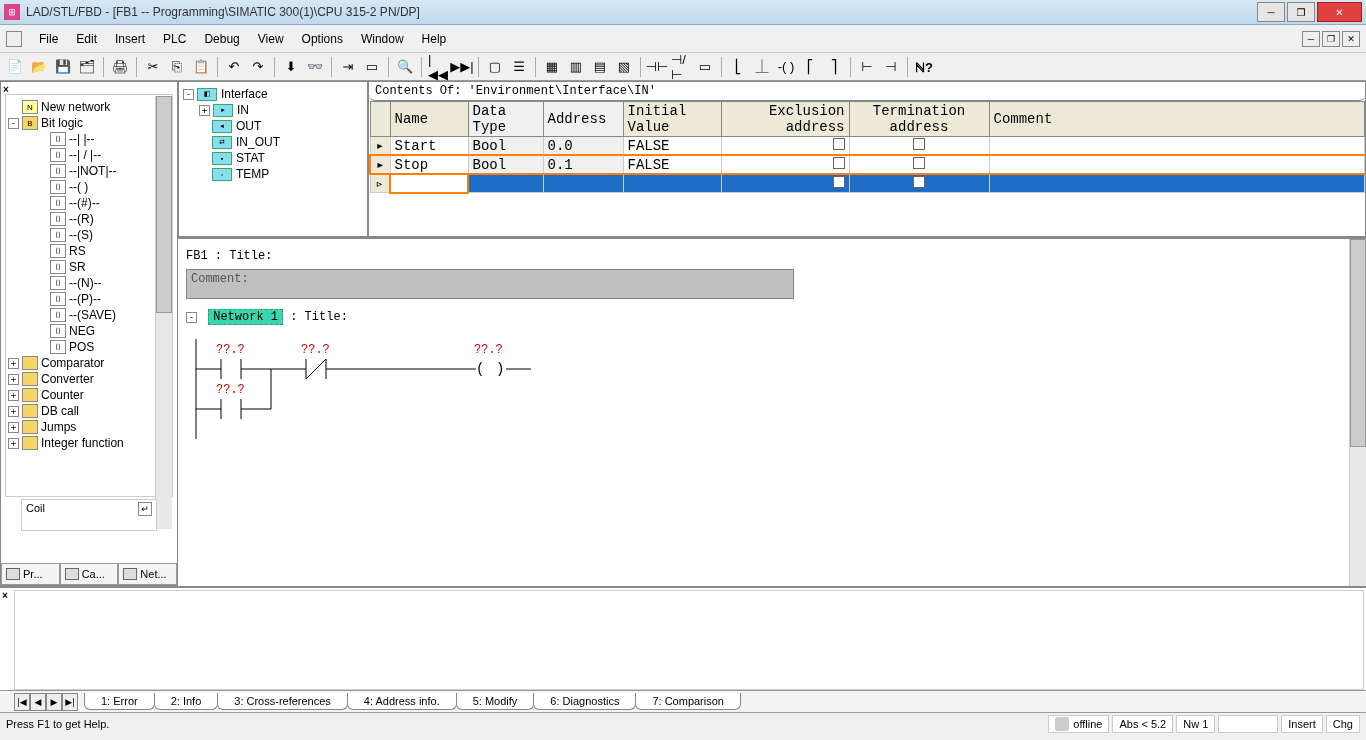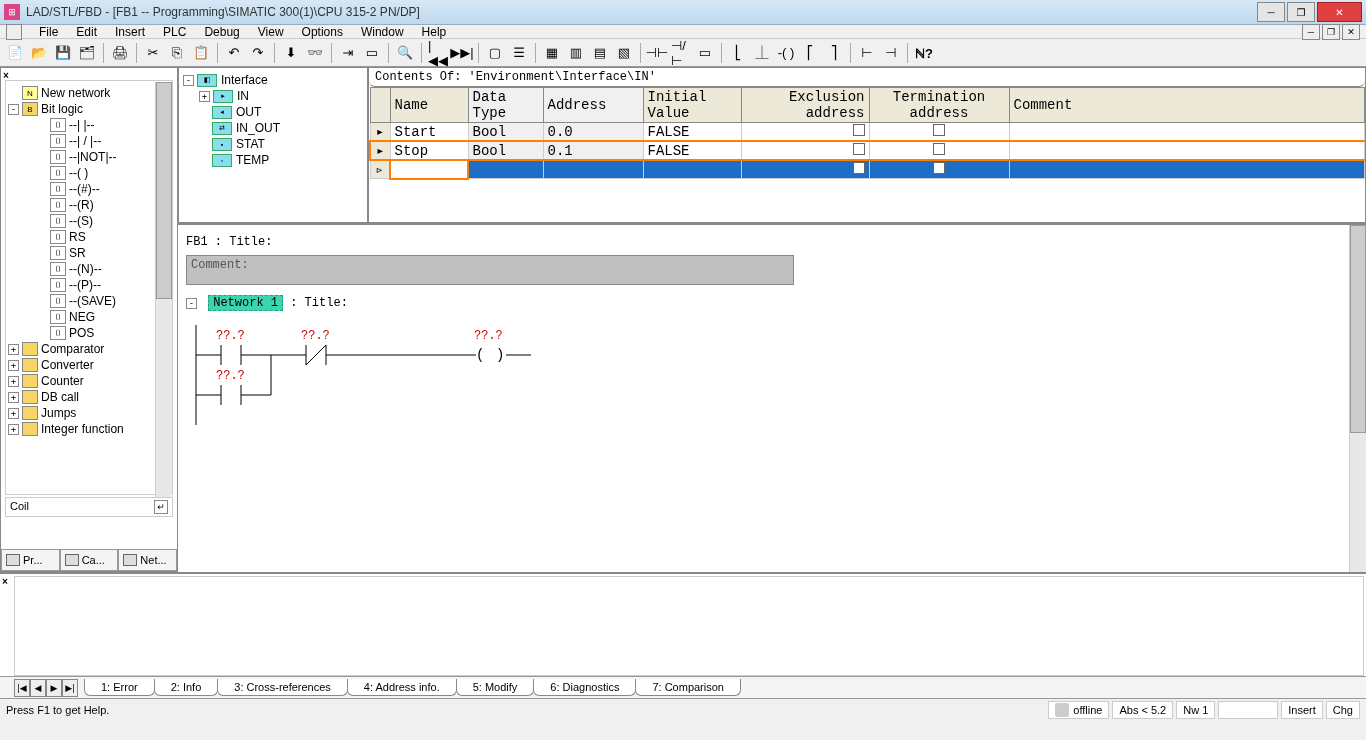--- a/index.html
+++ b/index.html
@@ -8,21 +8,21 @@
 
 .titlebar { height: 25px; background: linear-gradient(#d7e7f4, #bdd8ee); display: flex; align-items: center; padding: 0 4px; border-bottom: 1px solid #9ab; }
 .titlebar .icon { width: 16px; height: 16px; background: #d48; margin-right: 6px; display: inline-flex; align-items: center; justify-content: center; font-size: 9px; color: #fff; }
 .titlebar .title { flex: 1; color: #333; font-size: 12px; }
 .titlebar .win-btns { display: flex; gap: 2px; }
 .titlebar .win-btn { width: 28px; height: 20px; border: 1px solid #888; background: #e5e5e5; display: flex; align-items: center; justify-content: center; font-size: 10px; cursor: pointer; }
 .titlebar .win-btn.close { background: #e04040; color: #fff; border-color: #a02020; width: 45px; }
 .titlebar .win-btn.max { background: #e5e5e5; }
 
 
-.menubar { height: 14px; background: #f0f0f0; display: flex; align-items: center; padding: 0 6px; border-bottom: 1px solid #ccc; }
+.menubar { height: 28px; background: #f0f0f0; display: flex; align-items: center; padding: 0 6px; border-bottom: 1px solid #ccc; }
 .menubar .mdi-icon { width: 16px; height: 16px; margin-right: 8px; background: #eee; border: 1px solid #888; }
 .menubar .menu-item { padding: 0 9px; cursor: pointer; }
 .menubar .spacer { flex: 1; }
 .menubar .mdi-btns { display: flex; gap: 2px; }
 .menubar .mdi-btn { width: 18px; height: 16px; border: 1px solid #888; background: #eee; font-size: 9px; display: flex; align-items: center; justify-content: center; cursor: pointer; }
 
 
 .toolbar { height: 28px; background: #f0f0f0; border-bottom: 1px solid #999; display: flex; align-items: center; padding: 0 4px; gap: 2px; }
 .tb-btn { width: 22px; height: 22px; border: 1px solid transparent; display: flex; align-items: center; justify-content: center; cursor: pointer; font-size: 13px; }
 .tb-sep { width: 1px; height: 20px; background: #aaa; margin: 0 3px; }
@@ -36,21 +36,21 @@
 .tree { flex: 1; overflow: auto; padding: 4px 2px 2px 2px; margin-top: 12px; border: 1px solid #ccc; margin-left: 4px; margin-right: 4px; }
 .tree .node { display: flex; align-items: center; padding: 1px 0; cursor: pointer; white-space: nowrap; }
 .tree .node .exp { width: 11px; height: 11px; border: 1px solid #888; display: inline-flex; align-items: center; justify-content: center; font-size: 9px; margin-right: 3px; line-height: 1; font-family: monospace; }
 .tree .node .noexp { width: 11px; display: inline-block; margin-right: 3px; }
 .tree .node .nicon { width: 16px; height: 14px; margin-right: 3px; display: inline-flex; align-items: center; justify-content: center; font-size: 8px; border: 1px solid #888; background: #ffe9a8; }
 .tree .node.root .nicon { background: #ff9; }
 .tree .indent2 { padding-left: 28px; }
 .vscroll { width: 17px; background: #e8e8e8; border-left: 1px solid #ccc; position: absolute; right: 5px; top: 14px; bottom: 56px; }
 .vscroll .thumb { background: #ccc; border: 1px solid #999; height: 50%; width: 100%; }
 
-.status-line { height: 20px; border: 1px solid #ccc; margin: 2px 4px; padding: 2px 4px; font-size: 11px; position: relative; background: #fff; }
+.status-line { height: 32px; border: 1px solid #ccc; margin: 2px 20px; padding: 2px 4px; font-size: 11px; position: relative; background: #fff; }
 .status-line .return-icon { position: absolute; right: 4px; top: 2px; border: 1px solid #888; width: 14px; height: 14px; font-size: 9px; display: flex; align-items: center; justify-content: center; }
 
 .left-tabs { display: flex; border-top: 1px solid #999; height: 22px; }
 .left-tab { flex: 1; border: 1px solid #999; border-top: none; background: #f4f4f4; display: flex; align-items: center; padding: 0 4px; font-size: 11px; cursor: pointer; gap: 3px; }
 .left-tab .ticon { width: 14px; height: 12px; border: 1px solid #666; background: #ddd; }
 
 
 .right-panel { flex: 1; display: flex; flex-direction: column; background: #fff; }
 
 
@@ -68,21 +68,21 @@
 .iface-table th { background: #ece9d8; border: 1px solid #888; padding: 1px 4px; text-align: left; font-weight: normal; }
 .iface-table td { border: 1px solid #ccc; padding: 0 4px; height: 17px; }
 .iface-table .hl-row td { border-top: 2px solid #ff7f00; border-bottom: 2px solid #ff7f00; }
 .iface-table .hl-row td:first-child { border-left: 2px solid #ff7f00; }
 .iface-table tr.sel td { background: #1e6ec8; color: #fff; }
 .iface-table tr.sel td.name-cell { background: #fff; color: #000; border: 2px solid #ff7f00; }
 .iface-table .rowicon-cell { width: 20px; background: #ece9d8 !important; color: #000 !important; text-align: center; }
 .iface-table .chk { width: 12px; height: 12px; border: 1px solid #666; background: #fff; display: inline-block; }
 .iface-table .name-cell { width: 78px; }
 .iface-table .type-cell { width: 75px; background: #f0f0f0; }
-.iface-table .addr-cell { width: 100px; background: #f0f0f0; }
+.iface-table .addr-cell { width: 80px; background: #f0f0f0; }
 .iface-table .init-cell { width: 98px; }
 .iface-table .excl-cell { width: 128px; text-align: right; }
 .iface-table .term-cell { width: 140px; text-align: center; }
 
 
 .ladder-area { flex: 1; background: #fff; padding: 10px 8px; overflow: auto; position: relative; font-family: "Courier New", monospace; font-size: 12px; }
 .ladder-area .vscroll2 { position: absolute; right: 0; top: 0; bottom: 0; width: 17px; background: #e8e8e8; border-left: 1px solid #ccc; }
 .ladder-area .vscroll2 .thumb { background: #ccc; border: 1px solid #999; height: 60%; }
 .fb-title { margin-bottom: 6px; }
 .comment-box { width: 608px; height: 30px; background: #c0c0c0; border: 1px solid #888; padding: 2px 4px; color: #555; margin-bottom: 10px; }

